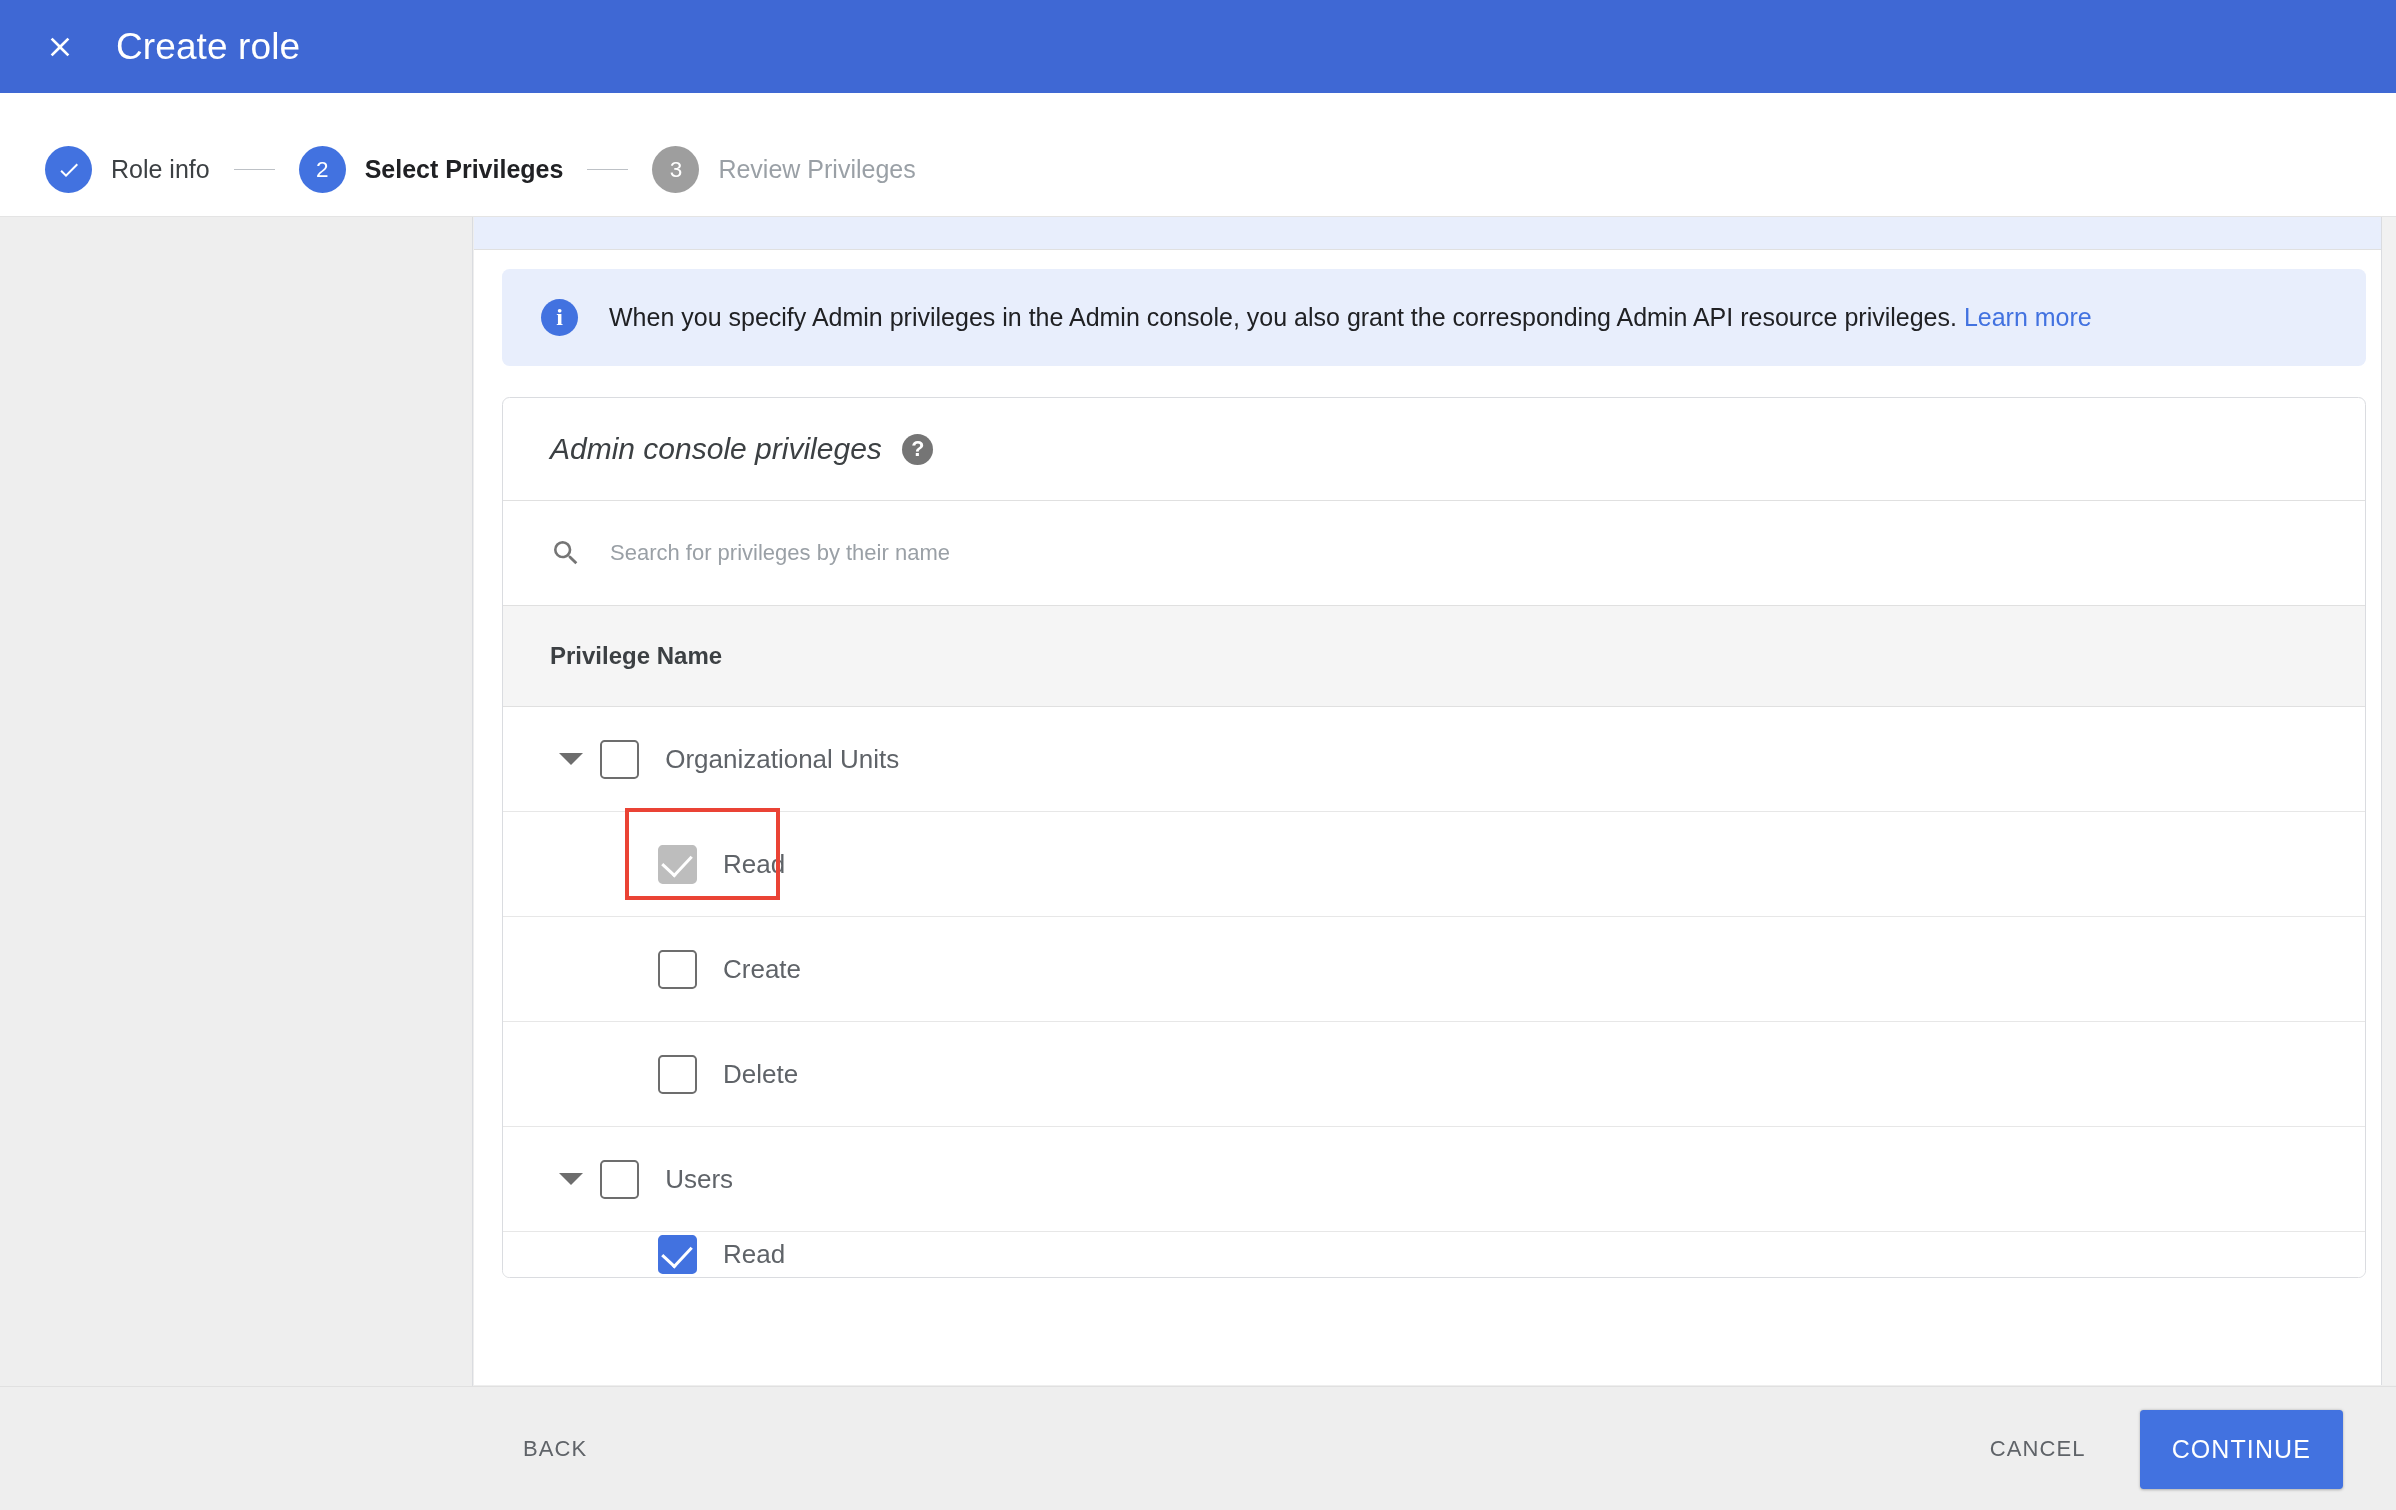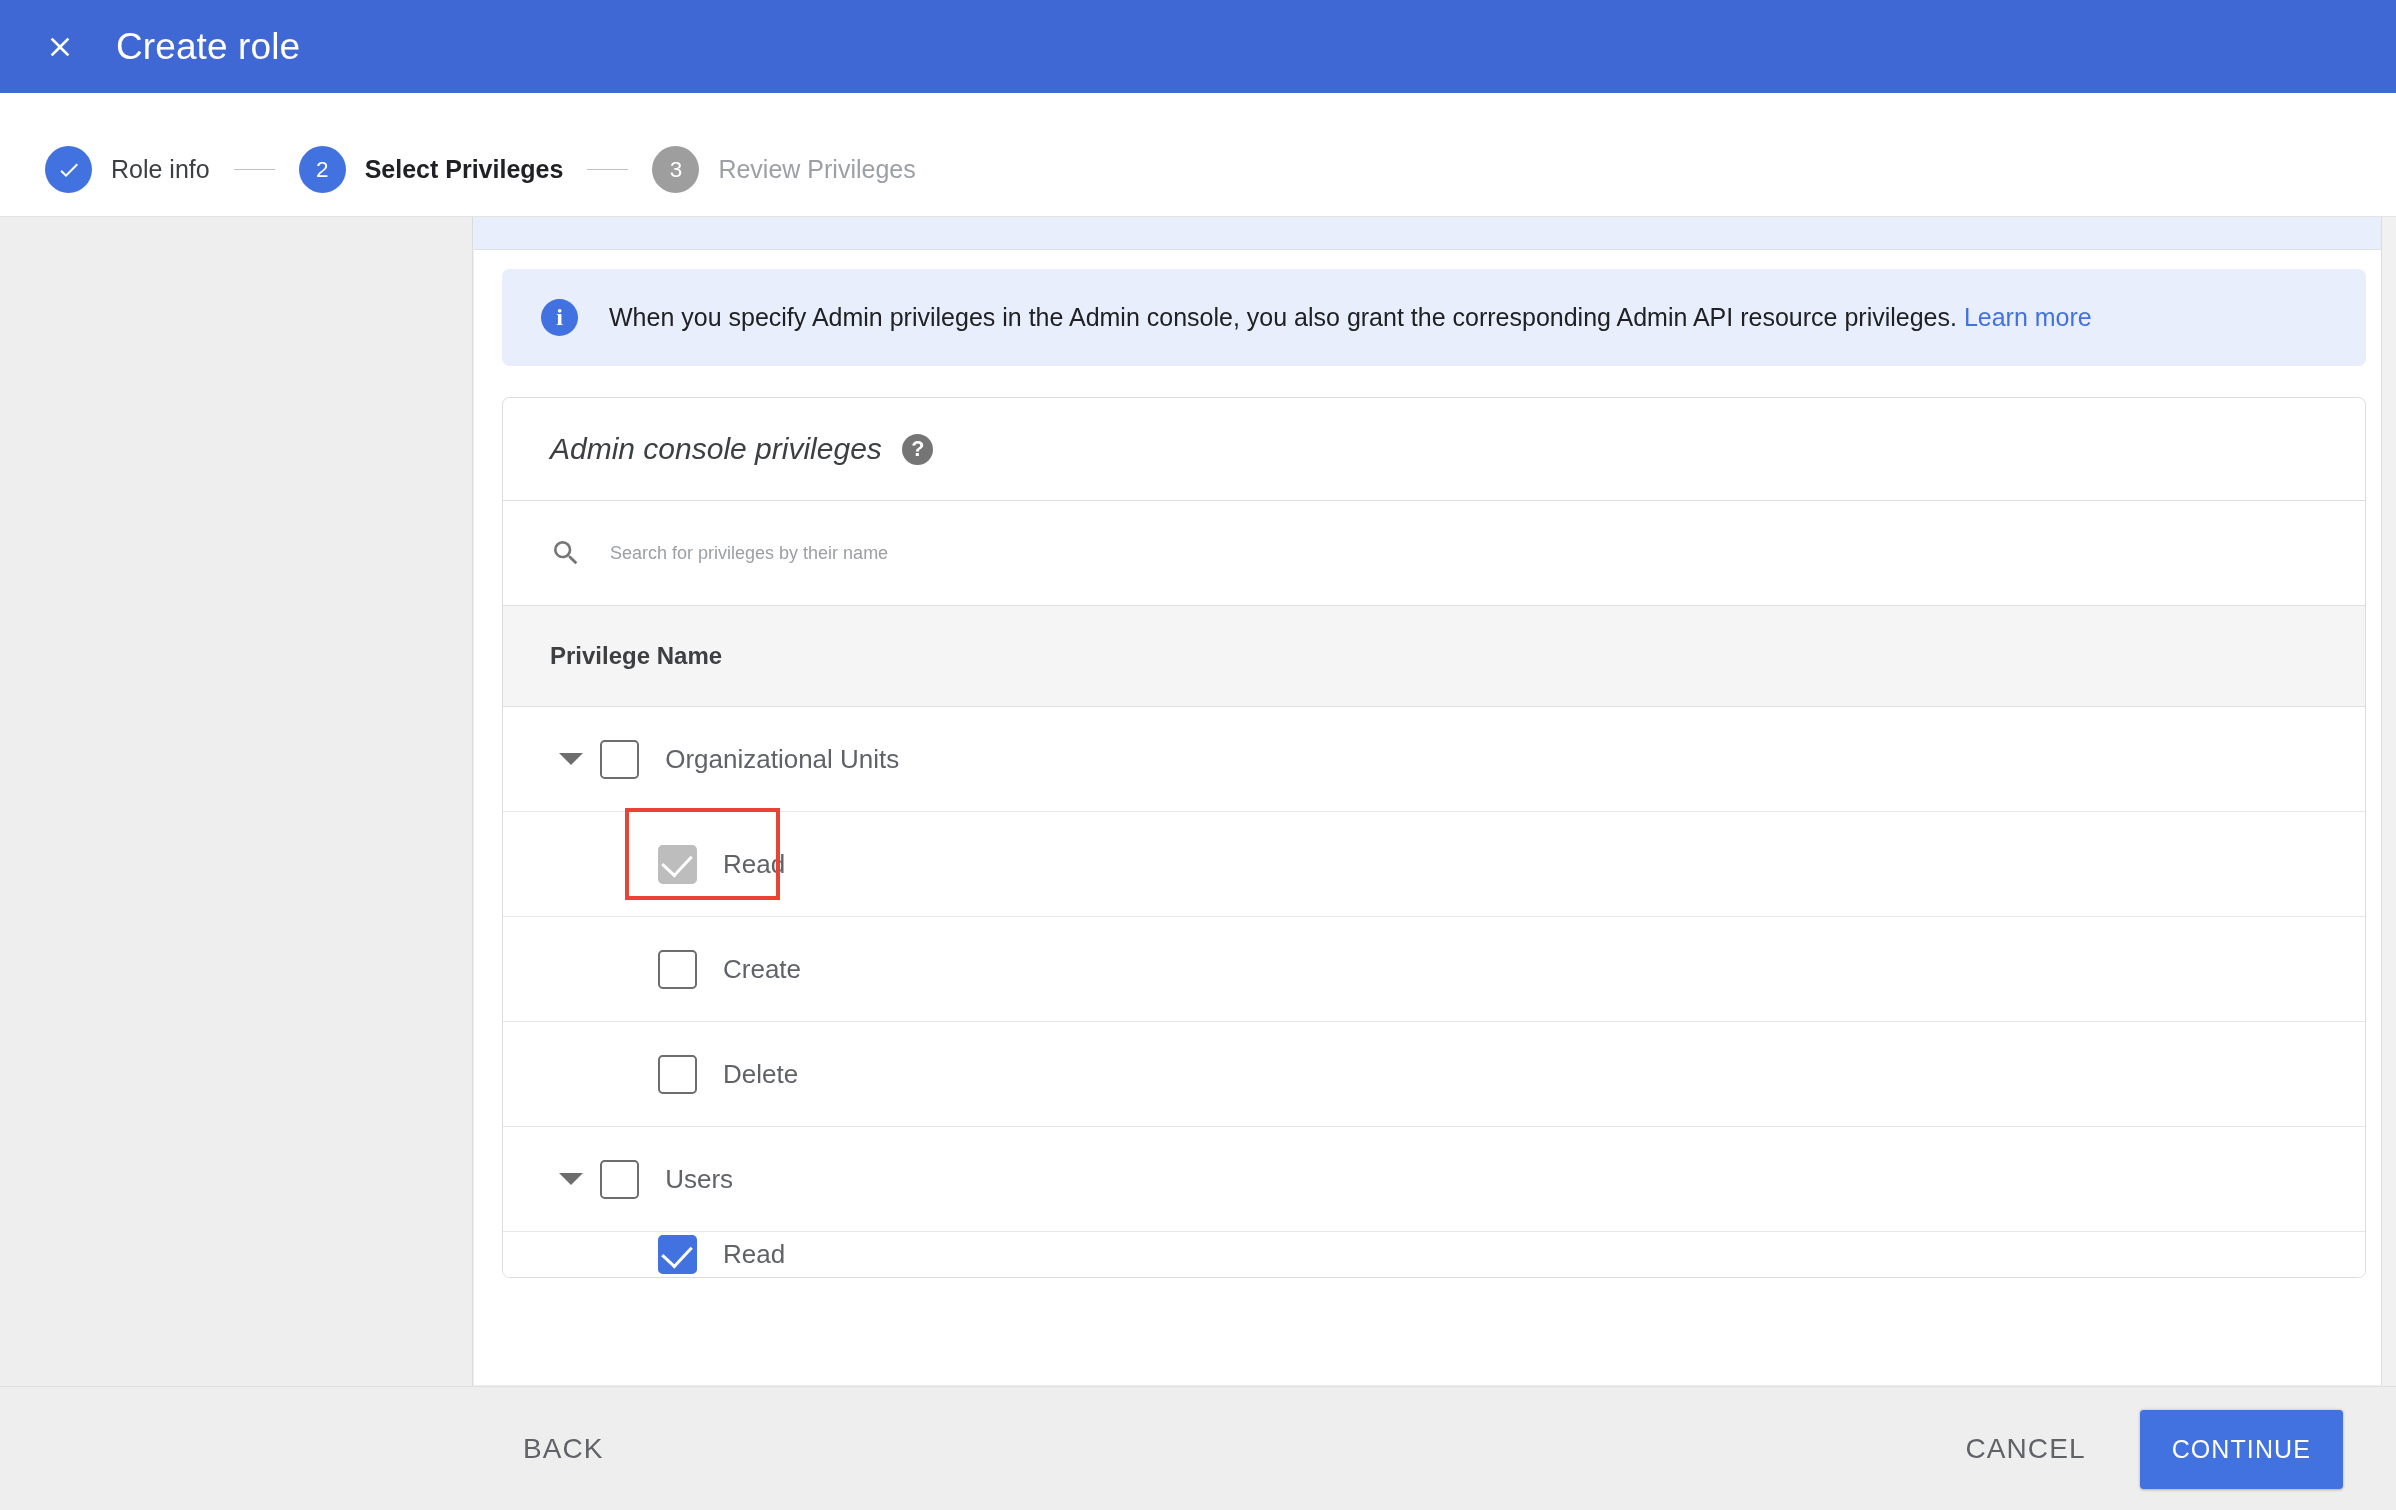--- a/index.html
+++ b/index.html
@@ -235,21 +235,21 @@
     padding-left: 47px;
     border-bottom: 0.9px solid #e0e0e0;
     box-sizing: border-box;
   }
   .search-icon { flex: 0 0 auto; display: block; }
   .search-input {
     margin-left: 26px;
     border: none;
     outline: none;
     font-family: "Liberation Sans", sans-serif;
-    font-size: 18px;
+    font-size: 22px;
     color: #3c4043;
     width: 1405px;
     background: transparent;
   }
   .search-input::placeholder { color: #9aa0a6; }
 
   .table-head {
     height: 101px;
     background: #f5f5f5;
     display: flex;
@@ -350,21 +350,21 @@
     background: #eeeeee;
     border-top: 0.9px solid #e0e0e0;
     box-sizing: border-box;
     display: flex;
     align-items: center;
   }
   .btn-text {
     background: transparent;
     border: none;
     font-family: "Liberation Sans", sans-serif;
-    font-size: 28px;
+    font-size: 22px;
     letter-spacing: 1.1px;
     color: #5f6368;
     cursor: pointer;
     padding: 17px 26px;
     border-radius: 3.7px;
   }
   .btn-back { margin-left: 497px; }
   .footer-spacer { flex: 1 1 auto; }
   .btn-continue {
     background: #4272e0;

